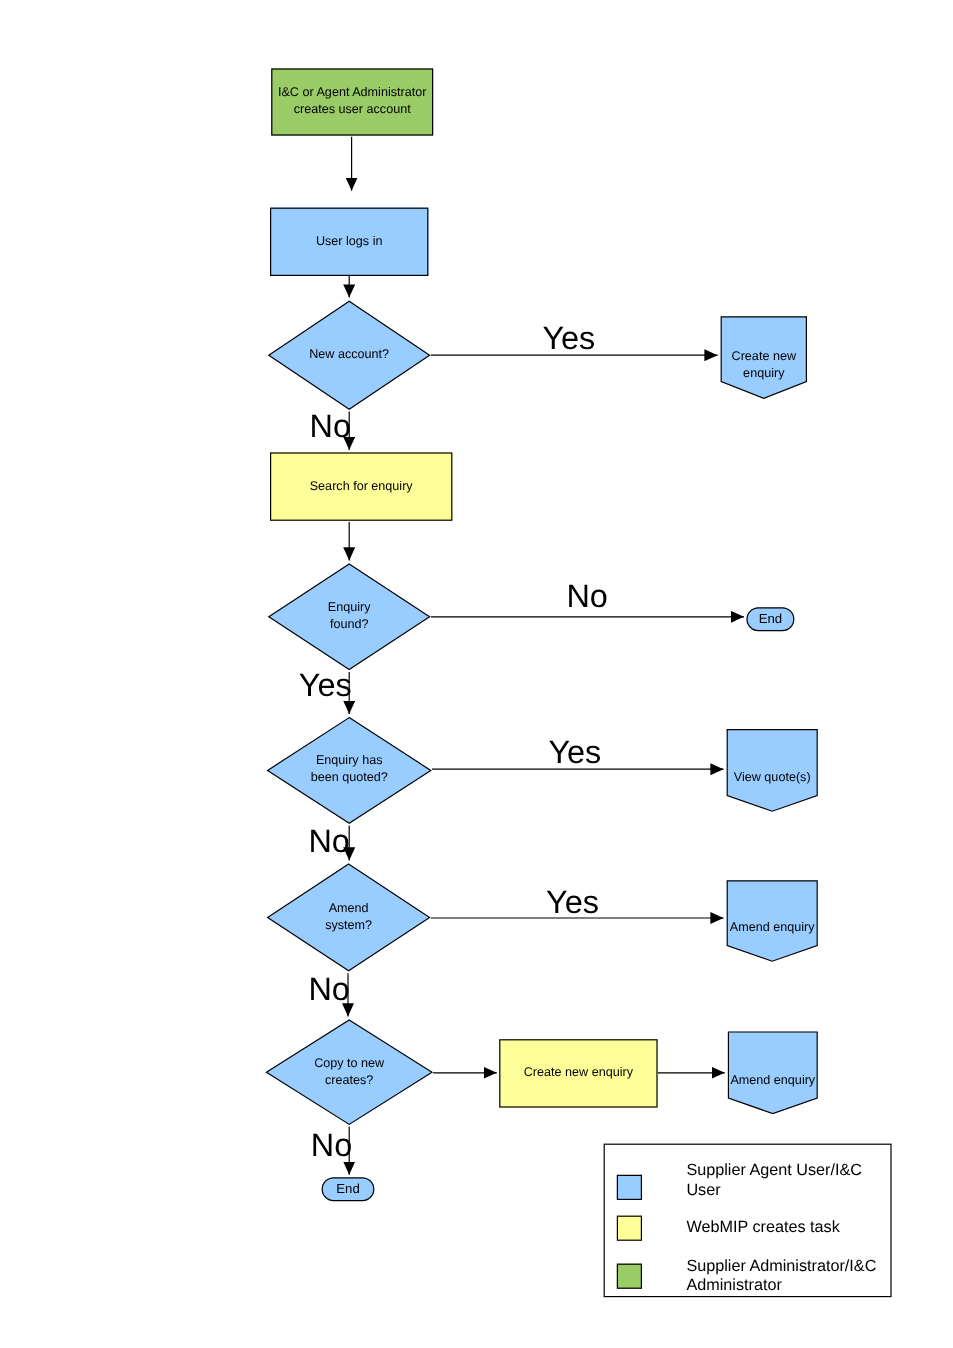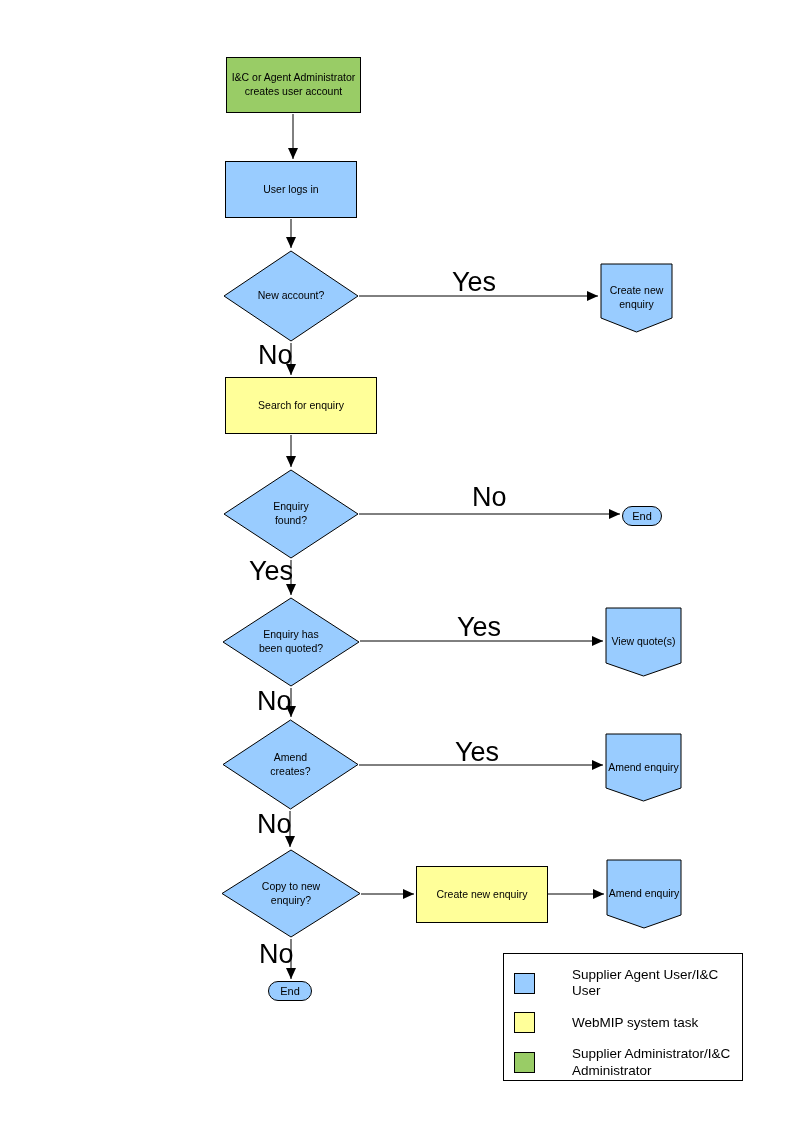--- a/index.html
+++ b/index.html
@@ -3,28 +3,28 @@
 <meta charset="utf-8">
 <style>
   html,body{margin:0;padding:0;background:#fff;}
   .page{position:relative;width:794px;height:1123px;background:#fff;
         font-family:Liberation Sans, sans-serif;overflow:hidden;color:#000;padding-left:38px;}
   .edges{position:absolute;left:0;top:0;}
   .edges line{stroke:#000;stroke-width:1;}
   .node{position:absolute;display:flex;align-items:center;justify-content:center;
         text-align:center;box-sizing:border-box;}
   .rect{border:1px solid #000;}
-  .bg-blue{background:#99CCFF;}
+  .bg-blue{background:#99CCFF;margin-top:12px;}
   .bg-yellow{background:#FFFF99;}
   .bg-green{background:#99CC66;}
   .fill-blue{fill:#99CCFF;stroke:#000;stroke-width:1;}
   .node-label{font-size:10.5px;line-height:1.3;white-space:pre-line;color:#000;}
   .shape{position:absolute;left:0;top:0;}
   .diamond .node-label{position:relative;}
-  .pent{align-items:center;}
+  .pent{align-items:flex-end;}
   .pent .label-wrap{position:relative;height:56px;width:100%;
         display:flex;align-items:center;justify-content:center;}
   .pill{border:1px solid #000;border-radius:10px;background:#99CCFF;font-size:11px;}
   .edge-label{position:absolute;font-size:27px;line-height:1.05;color:#000;}
   .legend{position:absolute;left:503px;top:953px;width:240px;height:128px;
         border:1px solid #000;box-sizing:border-box;padding:13px 0 0 10px;
         display:flex;flex-direction:column;gap:13px;background:#fff;}
   .legend-row{display:flex;align-items:center;gap:28px;}
   .swatch{width:21px;height:21px;border:1px solid #000;flex:none;box-sizing:border-box;}
   .legend-label{margin-left:9px;font-size:13.5px;line-height:1.2;white-space:pre-line;}
@@ -113,38 +113,38 @@
     <span class="label-wrap">
         <span class="node-label">View quote(s)</span>
       </span>
   </div>
 
   <div class="node diamond" style="left:222px;top:719px;width:137px;height:91px;">
     <svg class="shape" width="137" height="91" viewBox="0 0 137 91">
       <polygon class="fill-blue" points="68.5,1 136,45.5 68.5,90 1,45.5"></polygon>
     </svg>
     <span class="node-label">Amend
-creates?</span>
+system?</span>
   </div>
 
   <div class="node pent" style="left:605px;top:733px;width:77px;height:69px;">
     <svg class="shape" width="77" height="69" viewBox="0 0 77 69">
       <polygon class="fill-blue" points="1,1 76,1 76,55 38.5,68 1,55"></polygon>
     </svg>
     <span class="label-wrap">
         <span class="node-label">Amend enquiry</span>
       </span>
   </div>
 
   <div class="node diamond" style="left:221px;top:849px;width:140px;height:89px;">
     <svg class="shape" width="140" height="89" viewBox="0 0 140 89">
       <polygon class="fill-blue" points="70,1 139,44.5 70,88 1,44.5"></polygon>
     </svg>
     <span class="node-label">Copy to new
-enquiry?</span>
+creates?</span>
   </div>
 
   <div class="node rect bg-yellow" style="left:416px;top:866px;width:132px;height:57px;">
     <span class="node-label">Create new enquiry</span>
   </div>
 
   <div class="node pent" style="left:606px;top:859px;width:76px;height:70px;">
     <svg class="shape" width="76" height="70" viewBox="0 0 76 70">
       <polygon class="fill-blue" points="1,1 75,1 75,56 38,69 1,56"></polygon>
     </svg>
@@ -167,21 +167,21 @@
   <div class="edge-label" style="left:257px;top:810px;">No</div>
   <div class="edge-label" style="left:259px;top:940px;">No</div>
 
   <div class="legend">
     <div class="legend-row">
       <span class="swatch bg-blue"></span>
       <span class="legend-label">Supplier Agent User/I&amp;C User</span>
     </div>
     <div class="legend-row">
       <span class="swatch bg-yellow"></span>
-      <span class="legend-label">WebMIP system task</span>
+      <span class="legend-label">WebMIP creates task</span>
     </div>
     <div class="legend-row">
       <span class="swatch bg-green"></span>
       <span class="legend-label">Supplier Administrator/I&amp;C
 Administrator</span>
     </div>
   </div>
 
 </div>
 

